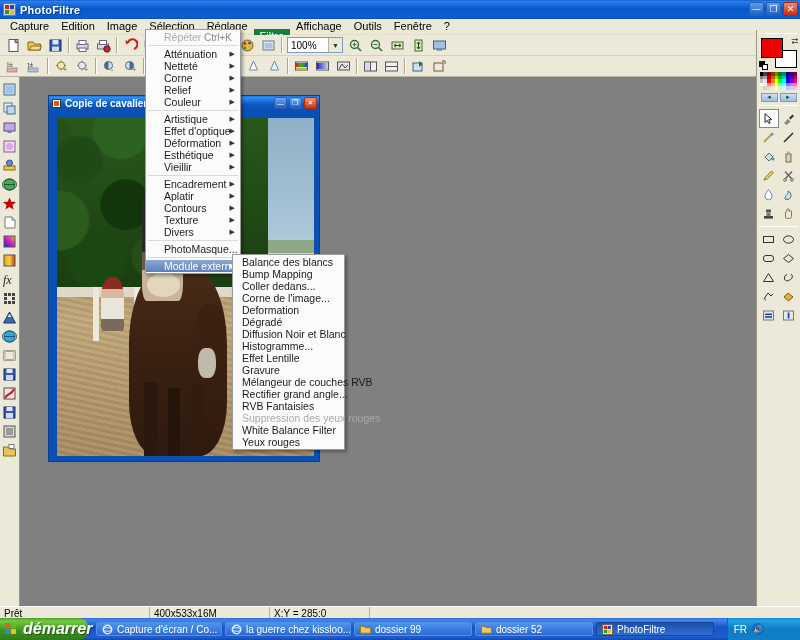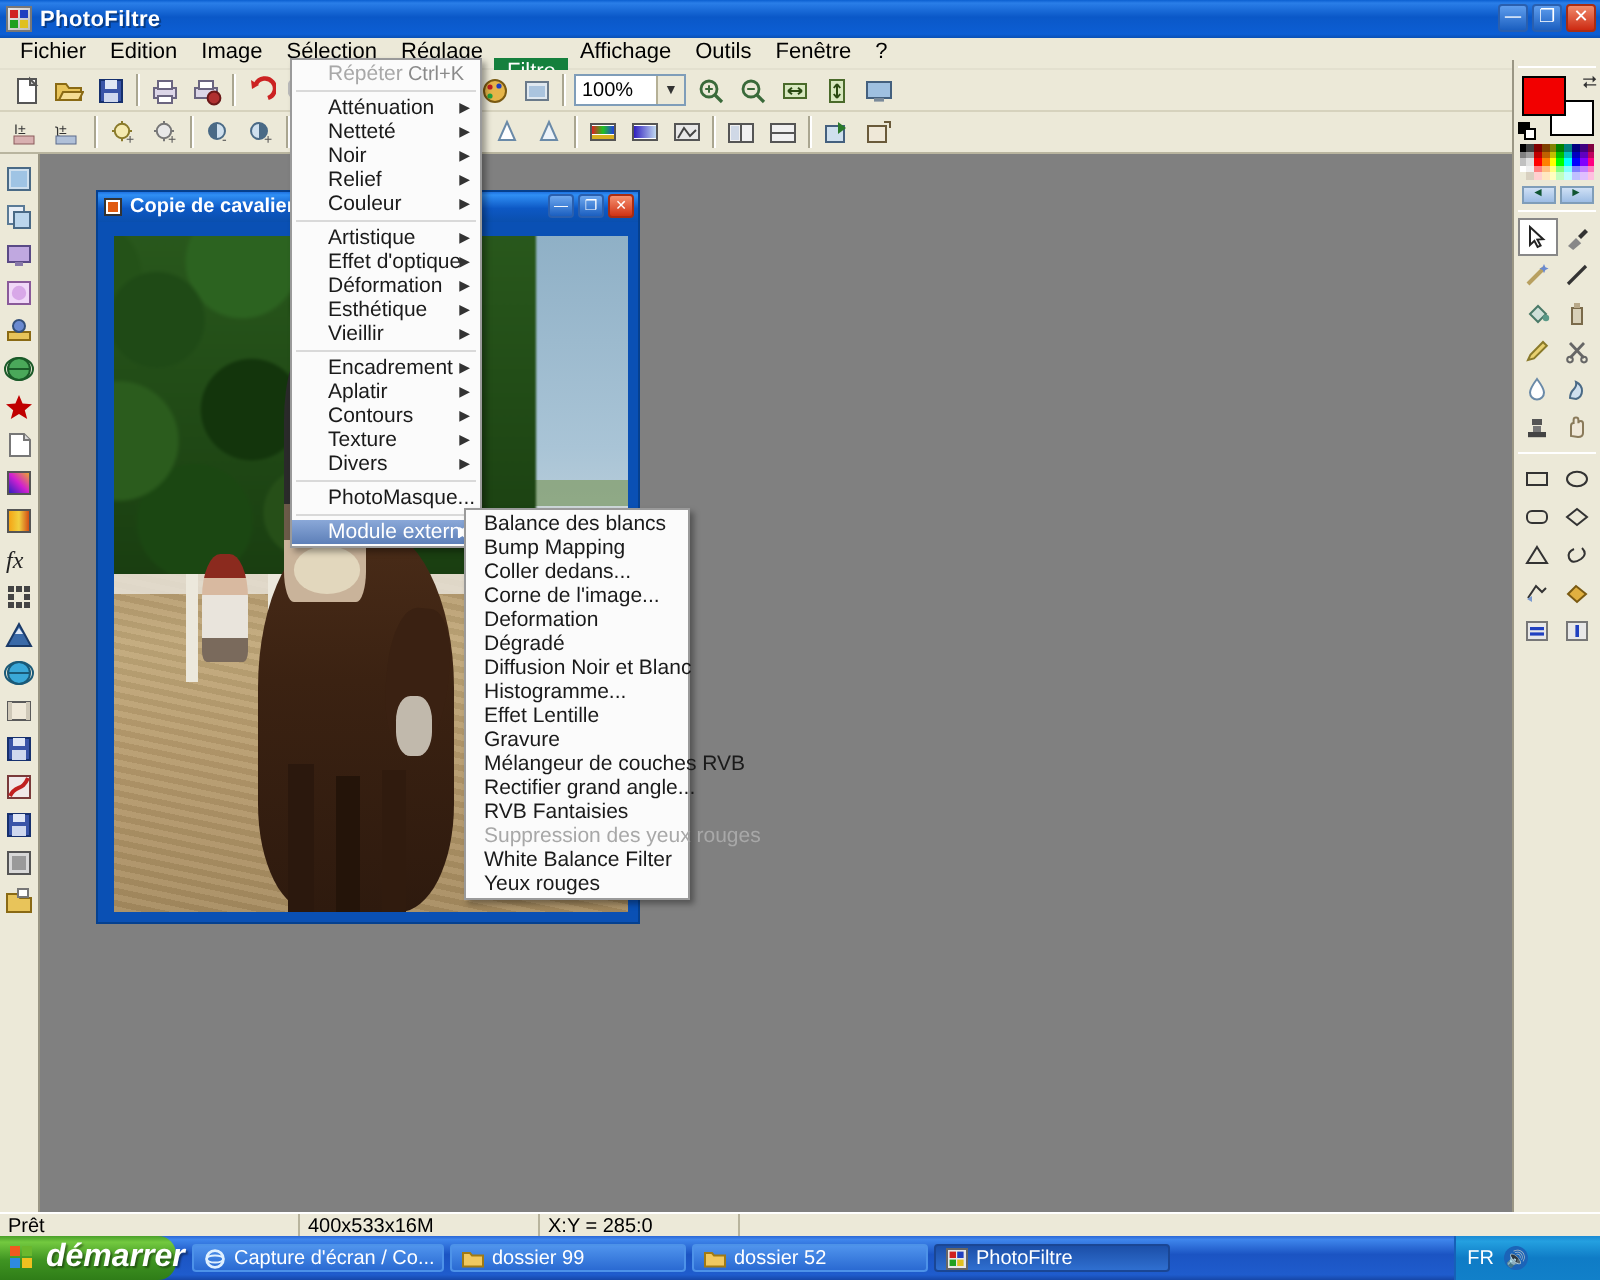--- a/index.html
+++ b/index.html
@@ -241,21 +241,21 @@
       <div class="tb-btn">
           <span class="bx">❐</span>
         </div>
       <div class="tb-btn close">
           <span class="bx">✕</span>
         </div>
     </div>
   </div>
 
   <div class="menubar">
-    <div class="mi">Fichier</div>
+    <div class="mi">Capture</div>
     <div class="mi">Edition</div>
     <div class="mi">Image</div>
     <div class="mi">Sélection</div>
     <div class="mi">Réglage</div>
     <div class="mi active">Filtre</div>
     <div class="mi">Affichage</div>
     <div class="mi">Outils</div>
     <div class="mi">Fenêtre</div>
     <div class="mi">?</div>
   </div>
@@ -911,21 +911,21 @@
     <div class="div"></div>
     <div class="row">
         <span>Atténuation</span>
         <span class="ar">▶</span>
       </div>
     <div class="row">
         <span>Netteté</span>
         <span class="ar">▶</span>
       </div>
     <div class="row">
-        <span>Noir</span>
+        <span>Corne</span>
         <span class="ar">▶</span>
       </div>
     <div class="row">
         <span>Relief</span>
         <span class="ar">▶</span>
       </div>
     <div class="row">
         <span>Couleur</span>
         <span class="ar">▶</span>
       </div>
@@ -1020,20 +1020,27 @@
     <div class="tasks">
       <div class="task">
         <span class="ic"><svg width="11" height="11">
               <circle cx="5.5" cy="5.5" r="4.2" fill="none" stroke="#dff0ff" stroke-width="1.4"></circle>
               <ellipse cx="5.5" cy="5.5" rx="4.2" ry="1.8" fill="none" stroke="#dff0ff" stroke-width="1"></ellipse>
             </svg></span>
         <span>Capture d'écran / Co...</span>
       </div>
       <div class="task">
         <span class="ic"><svg width="11" height="11">
+              <circle cx="5.5" cy="5.5" r="4.2" fill="none" stroke="#dff0ff" stroke-width="1.4"></circle>
+              <ellipse cx="5.5" cy="5.5" rx="4.2" ry="1.8" fill="none" stroke="#dff0ff" stroke-width="1"></ellipse>
+            </svg></span>
+        <span>la guerre chez kissloo...</span>
+      </div>
+      <div class="task">
+        <span class="ic"><svg width="11" height="11">
               <path d="M0.5 2.5 h3.5 l1 1.2 h5.5 v5.5 h-10z" fill="#f0c860" stroke="#a07a14"></path>
             </svg></span>
         <span>dossier 99</span>
       </div>
       <div class="task">
         <span class="ic"><svg width="11" height="11">
               <path d="M0.5 2.5 h3.5 l1 1.2 h5.5 v5.5 h-10z" fill="#f0c860" stroke="#a07a14"></path>
             </svg></span>
         <span>dossier 52</span>
       </div>

